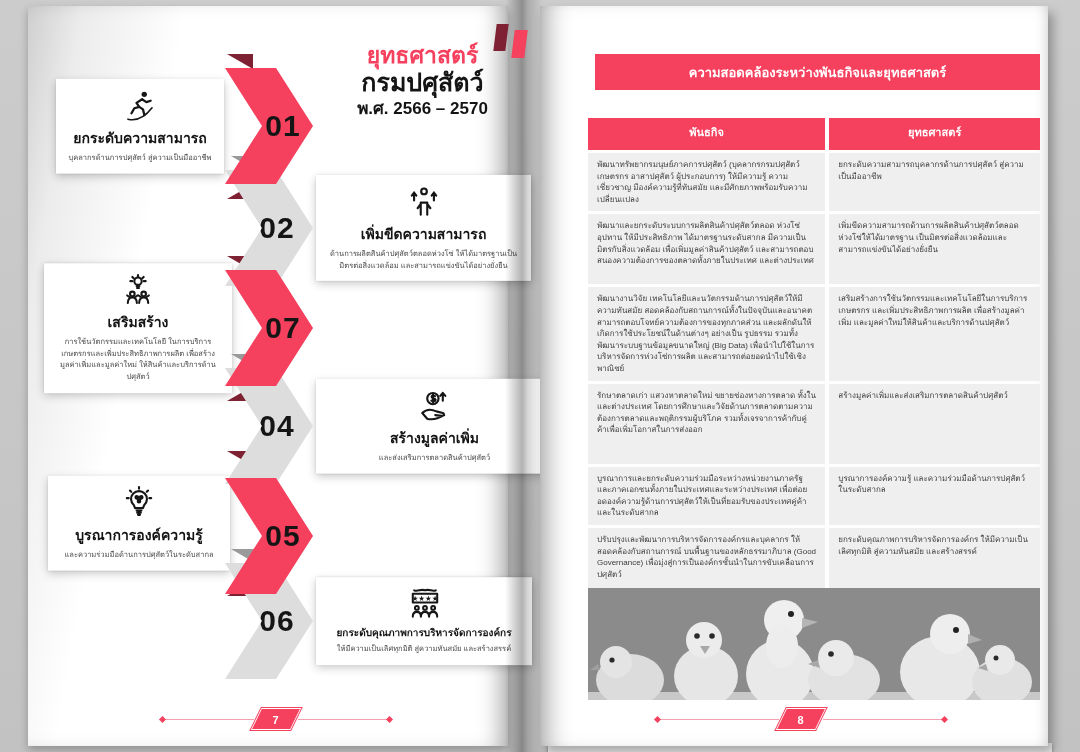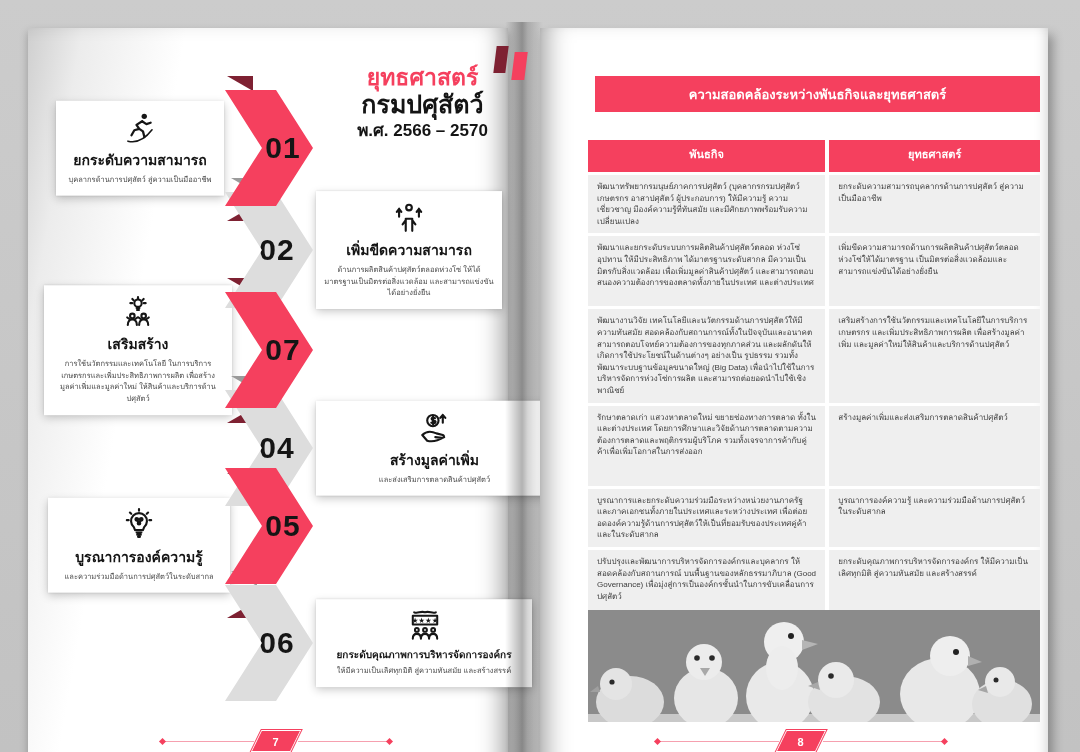--- a/index.html
+++ b/index.html
@@ -1,18 +1,18 @@
 <!DOCTYPE html>
 <html><head>
 <meta charset="utf-8">
 <style>
   * { margin:0; padding:0; box-sizing:border-box; }
   html,body { width:1080px; height:752px; overflow:hidden; }
   body { font-family:"Liberation Sans","DejaVu Sans",sans-serif; background:linear-gradient(180deg,#cccccc,#c2c2c2); position:relative; }
-  .canvas { position:absolute; inset:0;margin-top:22px; }
+  .canvas { position:absolute; inset:0; }
 
   
   .page { position:absolute; top:6px; height:740px; background:#fff; }
   .page-left { left:28px; width:480px;
     background:linear-gradient(100deg,#cfcfcf 0%,#ececec 9%,#ffffff 26%);
     box-shadow: inset -20px 0 24px -14px rgba(0,0,0,0.38), 0 4px 8px rgba(0,0,0,0.25); }
   .page-right { left:540px; width:508px;
     box-shadow: inset 22px 0 26px -16px rgba(0,0,0,0.38), inset -10px 0 14px -10px rgba(0,0,0,0.22), 5px 7px 10px rgba(0,0,0,0.3); }
   .page-right::after { content:""; position:absolute; left:8px; right:-4px; bottom:-6px; height:9px; background:#f2f2f2; box-shadow:0 2px 3px rgba(0,0,0,0.35); z-index:-1; }
   .spine { position:absolute; left:505px; top:0; width:38px; height:752px;
@@ -37,27 +37,27 @@
   .fold { position:absolute; width:0; height:0; z-index:1; }
   .fold-top-red  { border-top:15px solid #7E2132; border-left:26px solid transparent; }
   .fold-bot-red  { border-bottom:15px solid #7E2132; border-left:26px solid transparent; }
   .fold-top-gray { border-top:15px solid #9a9a9a; border-left:26px solid transparent; }
   .card { position:absolute; background:#fff; box-shadow:0 3px 9px rgba(0,0,0,0.22), 0 0 2px rgba(0,0,0,0.12);
     text-align:center; padding:10px 8px; transform:translateY(-50%); }
   .card .icon { display:block; margin:0 auto 4px; width:36px; height:34px; }
   .card h3 { font-size:14px; font-weight:800; color:#141414; margin-bottom:3px; }
   .card p  { font-size:7.5px; color:#474747; line-height:1.55; }
   
-  .c1{top:62px;}  .c2{top:164px;} .c3{top:264px;} .c4{top:362px;} .c5{top:440px;} .c6{top:557px;}
+  .c1{top:62px;}  .c2{top:164px;} .c3{top:264px;} .c4{top:362px;} .c5{top:472px;} .c6{top:557px;}
   .f1t{left:199px; top:48px;}  .f1b{left:199px; top:178px;}
   .f2t{left:203px; top:150px;} .f3t{left:199px; top:250px;} .f3b{left:199px; top:380px;}
   .f4t{left:203px; top:348px;} .f5t{left:199px; top:445px;} .f5b{left:199px; top:575px;}
   .f6t{left:203px; top:543px;}
   .card1{left:28px;  width:168px; top:120px;}
-  .card2{left:288px; width:186px; top:222px;}
+  .card2{left:288px; width:215px; top:222px;}
   .card3{left:16px;  width:188px; top:322px;}
   .card4{left:288px; width:237px; top:420px;}
   .card5{left:20px;  width:182px; top:517px;}
   .card6{left:288px; width:216px; top:615px;}
   .card6 h3{font-size:10px;}
 
   
   .banner { position:absolute; left:55px; top:48px; width:445px; height:36px; background:#F5405E;
     color:#fff; font-size:13px; font-weight:800; display:flex; align-items:center; justify-content:center; }
   .tbl { position:absolute; left:48px; top:112px; width:452px; display:grid;

